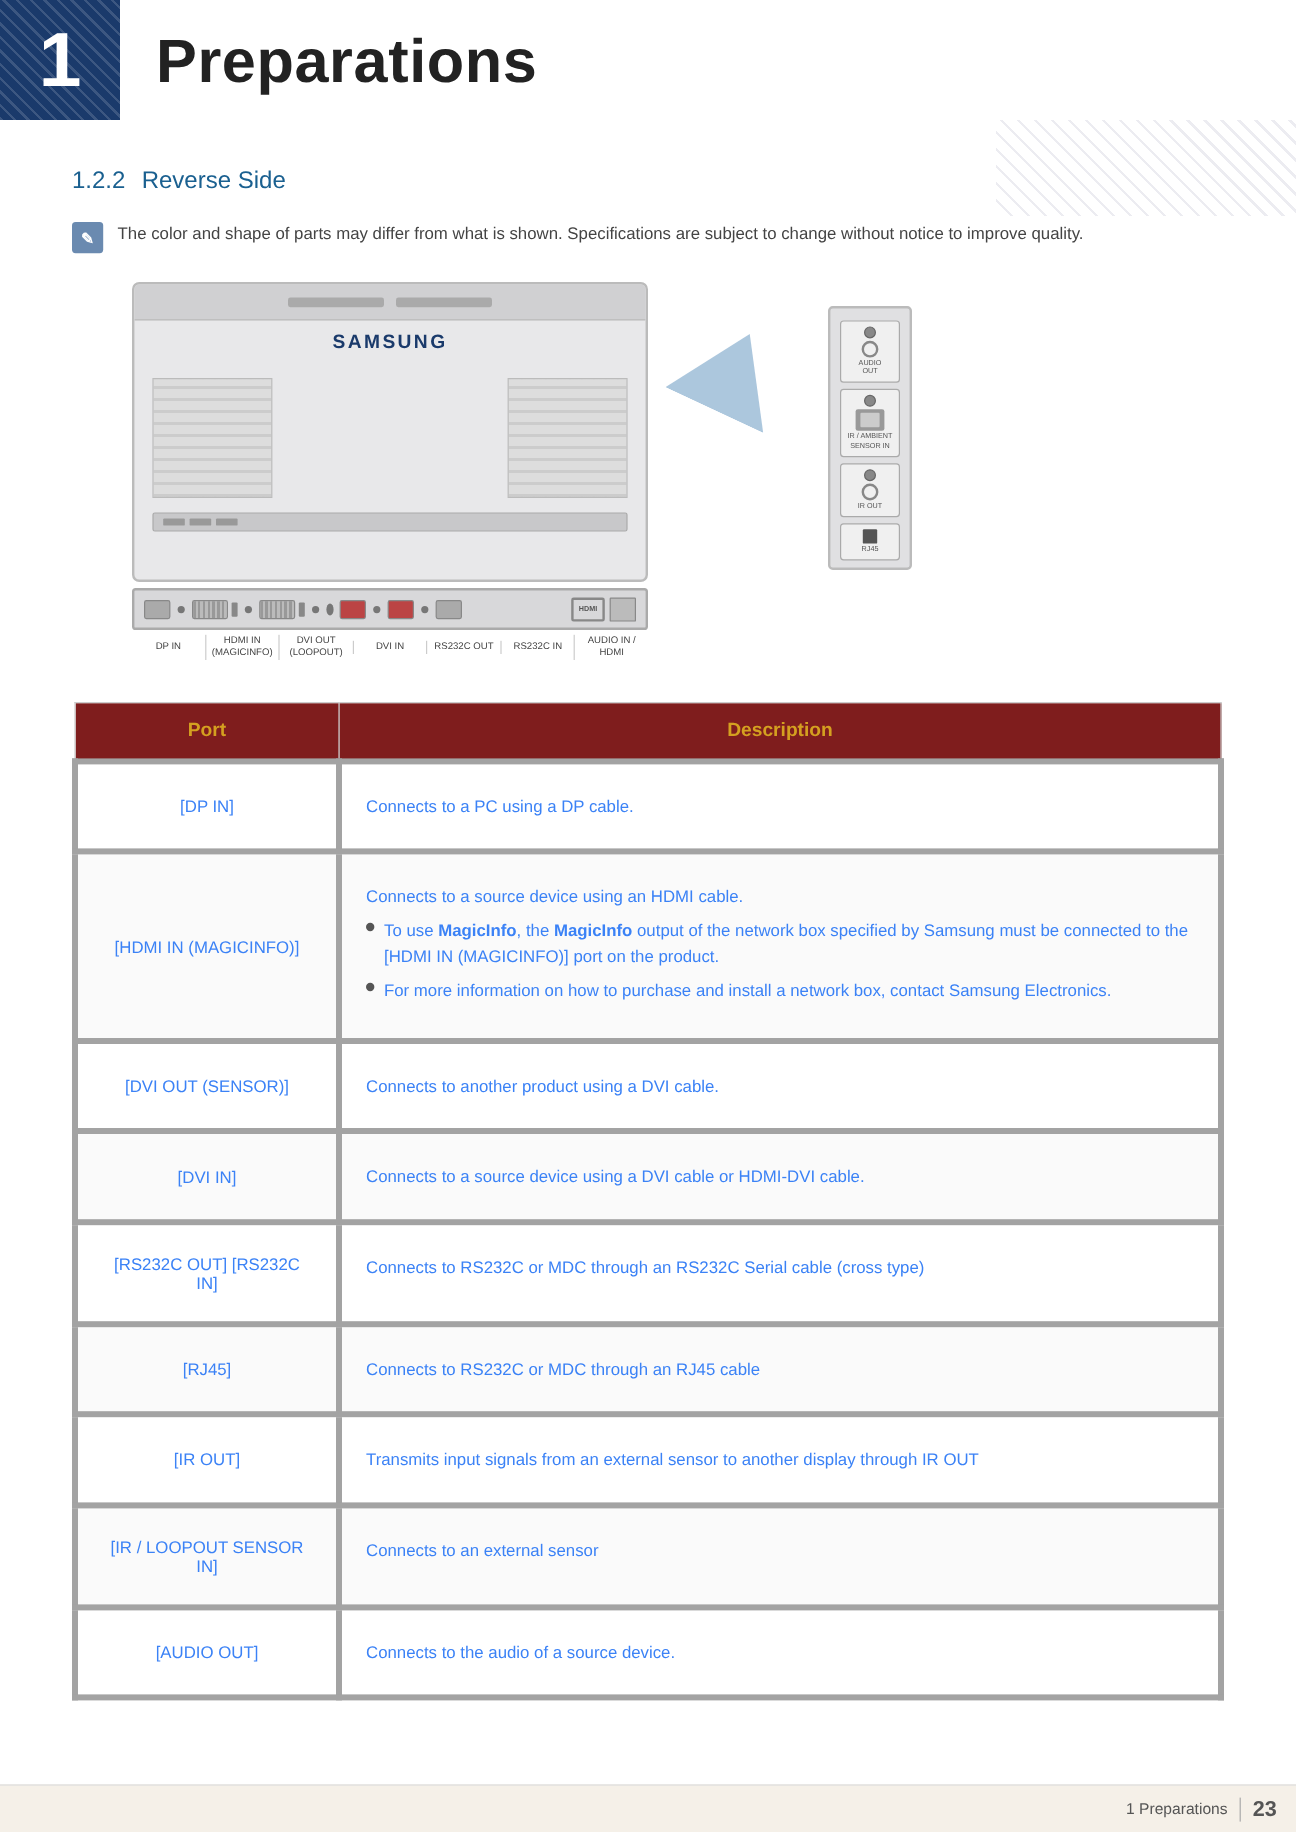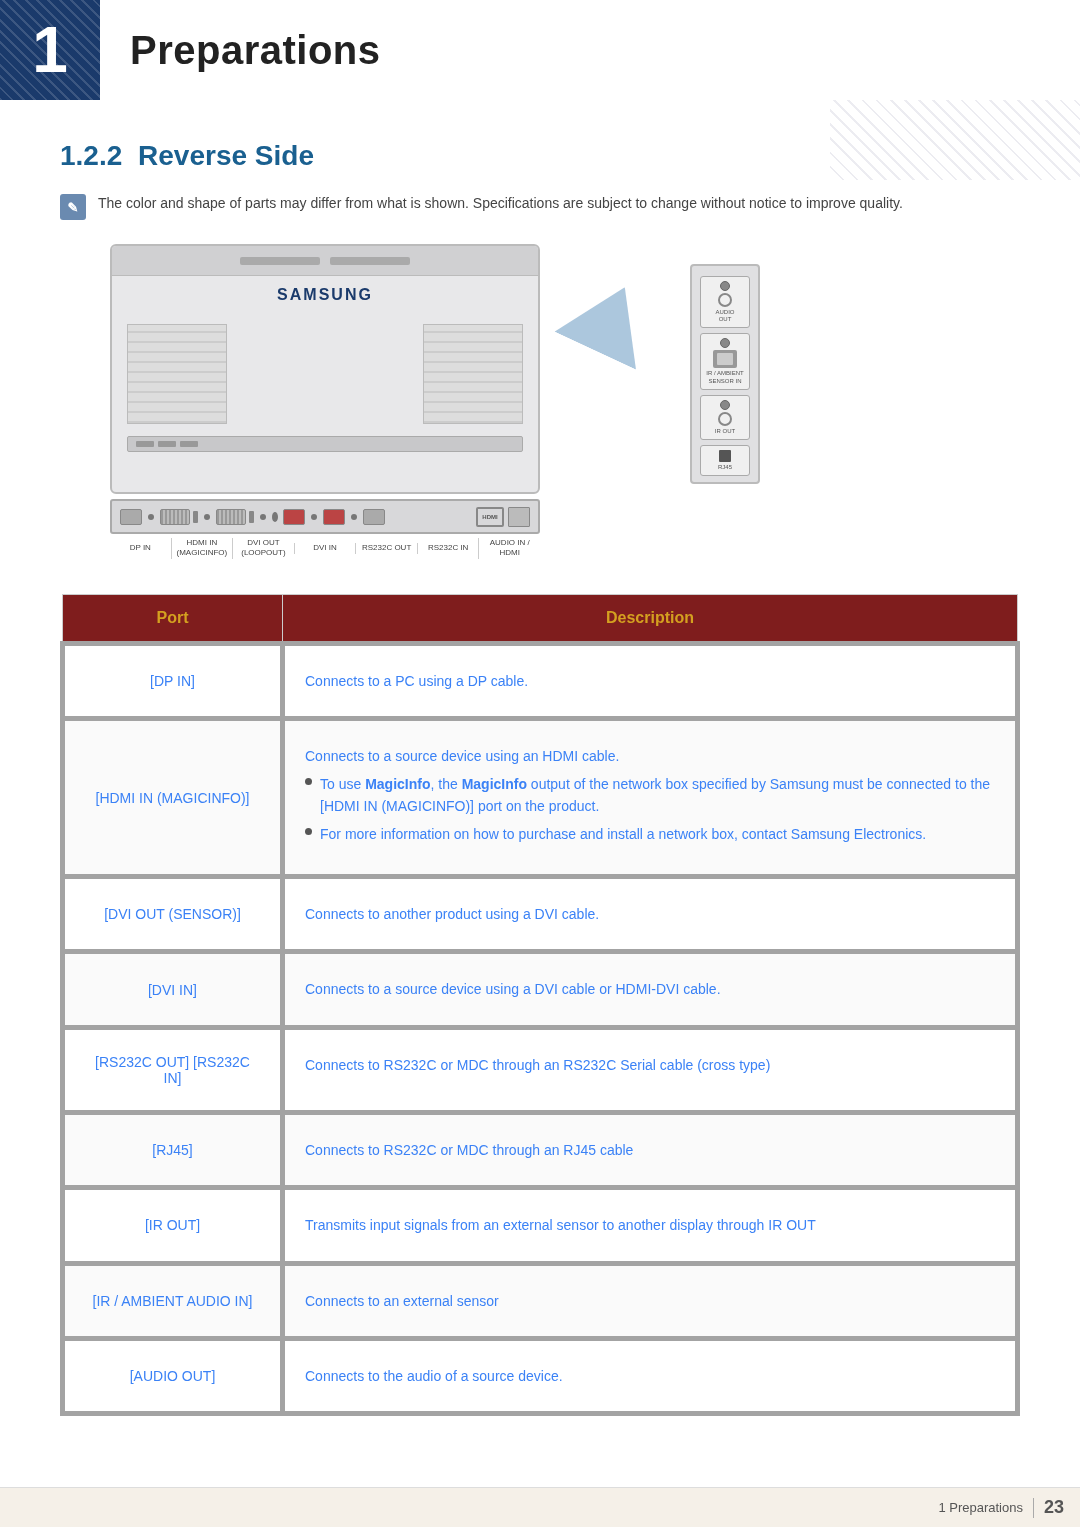--- a/index.html
+++ b/index.html
@@ -56,21 +56,21 @@
         rgba(255,255,255,0.15) 6px,
         rgba(255,255,255,0.15) 8px
       );
     }
     .header-title-area {
       display: flex;
       align-items: center;
       padding-left: 30px;
     }
     .header-title {
-      font-size: 40px;
+      font-size: 51px;
       font-weight: bold;
       color: #222;
       letter-spacing: 0.5px;
     }
 
     
     .bg-deco {
       position: absolute;
       top: 0; right: 0;
       width: 250px;
@@ -94,22 +94,22 @@
       );
     }
 
     .main-content {
       padding: 30px 60px 60px 60px;
       position: relative;
     }
 
     
     .section-title {
-      font-size: 28px;
-      font-weight: bold;
+      font-size: 20px;
+      font-weight: normal;
       color: #1a6090;
       margin-bottom: 20px;
       margin-top: 10px;
     }
     .section-title span {
       margin-right: 8px;
     }
 
     
     .note-box {
@@ -609,21 +609,21 @@
             <p>Connects to RS232C or MDC through an RJ45 cable</p>
           </td>
         </tr>
         <tr>
           <td>[IR OUT]</td>
           <td class="desc-cell">
             <p>Transmits input signals from an external sensor to another display through IR OUT</p>
           </td>
         </tr>
         <tr>
-          <td>[IR / AMBIENT AUDIO IN]</td>
+          <td>[IR / LOOPOUT SENSOR IN]</td>
           <td class="desc-cell">
             <p>Connects to an external sensor</p>
           </td>
         </tr>
         <tr>
           <td>[AUDIO OUT]</td>
           <td class="desc-cell">
             <p>Connects to the audio of a source device.</p>
           </td>
         </tr>

